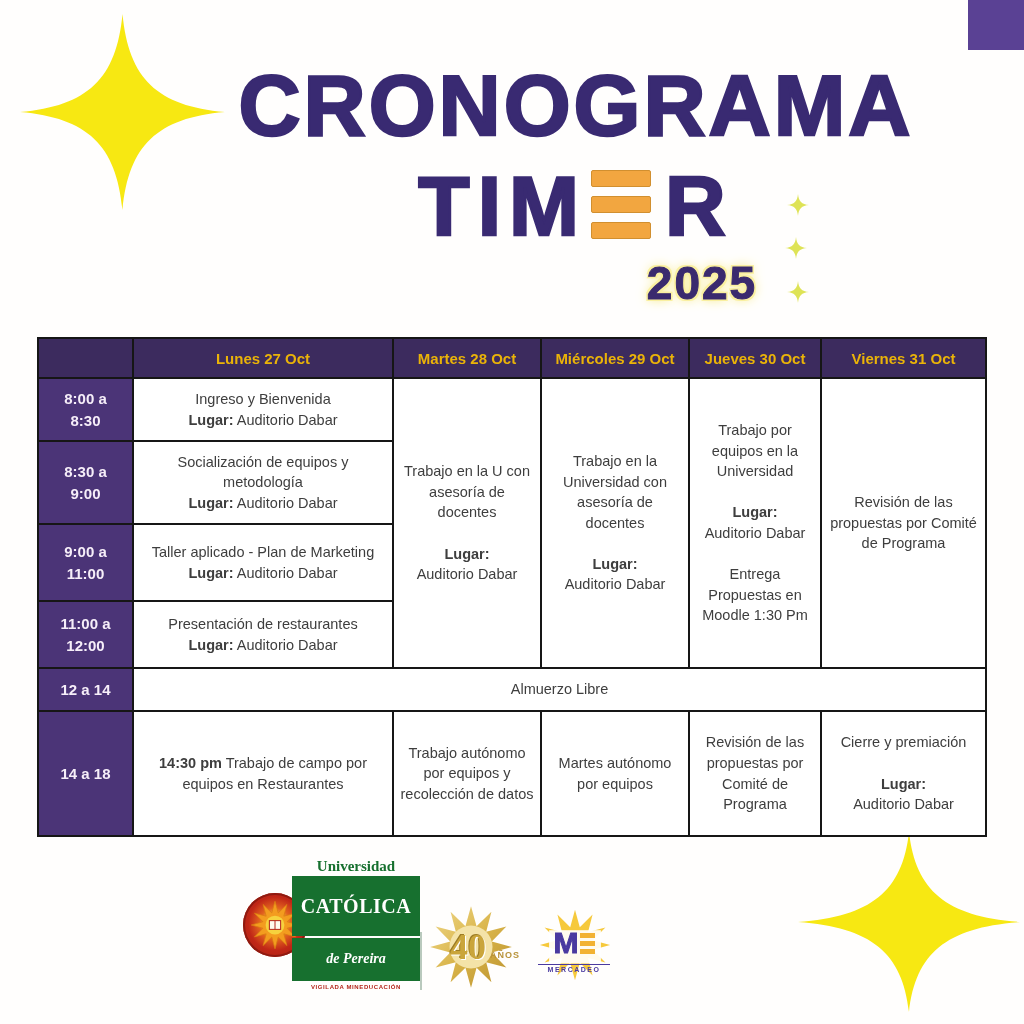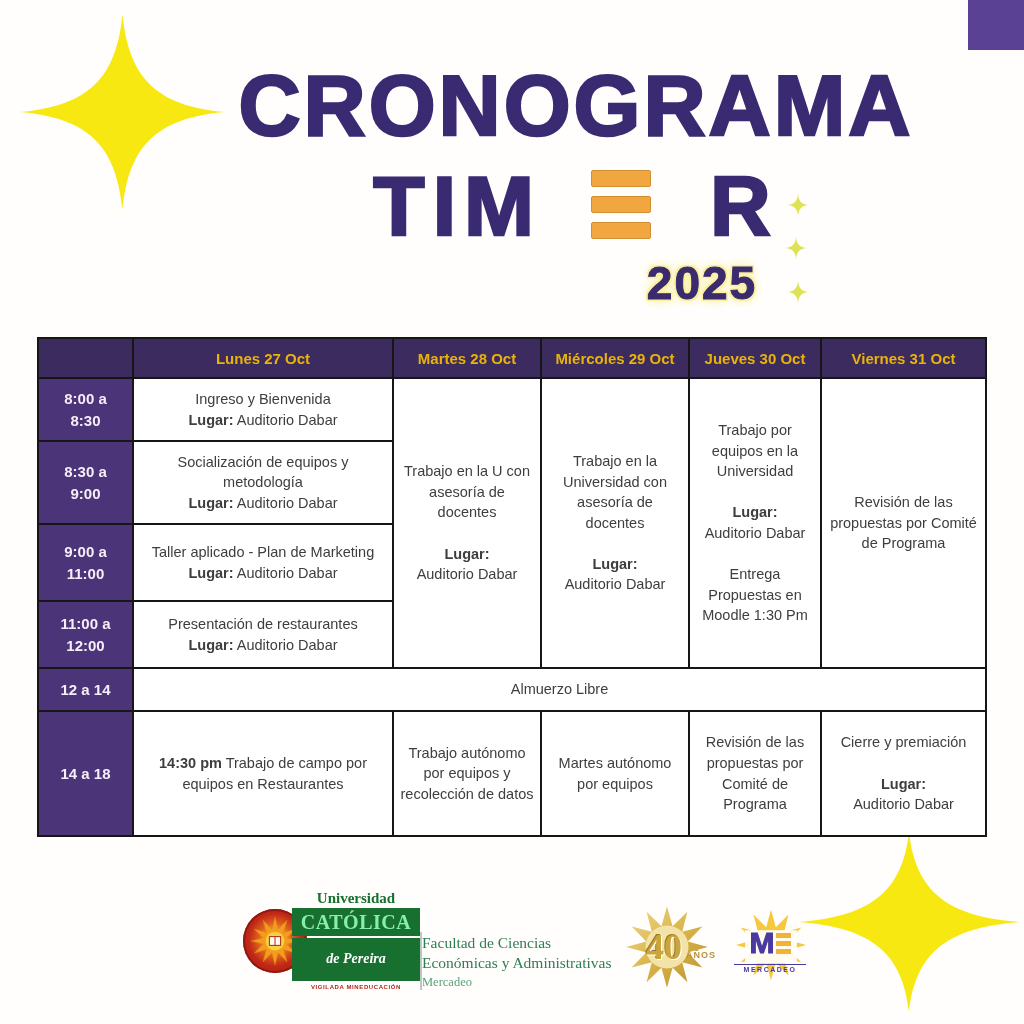--- a/index.html
+++ b/index.html
@@ -18,21 +18,21 @@
   .ms2{left:785px;top:237px;}
   .ms3{left:787px;top:281px;}
   
   .title-wrap{position:absolute;left:128px;right:0;top:62px;text-align:center;color:#392a72;}
   .t1{
     font-size:86px;font-weight:bold;letter-spacing:3px;line-height:1;
     -webkit-text-stroke:2.5px #392a72;
   }
   .t2{
     margin-top:16px;display:flex;justify-content:center;align-items:center;
-    font-size:84px;font-weight:bold;line-height:1;gap:45px;
+    font-size:84px;font-weight:bold;line-height:1;
   }
   .t2 .txt{letter-spacing:8px;-webkit-text-stroke:2.5px #392a72;}
   .ebars{display:flex;flex-direction:column;gap:9px;margin:0 14px 0 4px;position:relative;top:-2px;}
   .ebars span{width:58px;height:15px;background:#f2a640;border:1px solid #d18f2f;border-radius:2px;}
   .year{
     display:inline-block;margin-top:8px;transform:translateX(126px);
     font-size:46px;font-weight:bold;color:#3a2a6e;letter-spacing:2px;
     -webkit-text-stroke:1px #3a2a6e;
     text-shadow:-2px -2px 0 #faf0a0,2px -2px 0 #faf0a0,-2px 2px 0 #faf0a0,2px 2px 0 #faf0a0,0 0 12px #f3e566;
   }
@@ -47,21 +47,21 @@
   .sched td.cell{font-size:14.5px;color:#3e3e3e;line-height:1.42;}
   
   .footer{position:absolute;left:243px;top:902px;height:88px;display:flex;align-items:flex-end;}
   .ucp{display:flex;align-items:center;position:relative;}
   .ucp-sun{width:64px;height:64px;border-radius:50%;position:relative;z-index:2;
     background:radial-gradient(circle at 50% 48%,#f6d23e 0 16%,#e2641f 34%,#c02717 58%,#a21d10 100%);
     box-shadow:inset 0 0 0 2px #8f1a10;}
   .ucp-sun svg{position:absolute;left:7px;top:7px;width:50px;height:50px;}
   .ucp-text{margin-left:-15px;z-index:3;width:128px;text-align:center;font-family:"Liberation Serif",serif;}
   .ucp-u{color:#17702f;font-weight:bold;font-size:15px;line-height:1;}
-  .ucp-c{background:#17702f;color:#86efac;font-weight:bold;font-size:20px;margin-top:2px;padding:3px 2px;letter-spacing:.5px;line-height:1.1;}
+  .ucp-c{background:#17702f;color:#ffffff;font-weight:bold;font-size:20px;margin-top:2px;padding:19px 2px;letter-spacing:.5px;line-height:1.1;}
   .ucp-p{background:#17702f;color:#fff;font-weight:bold;font-style:italic;font-size:14px;margin-top:2px;padding:13px 2px;line-height:1.2;}
   .ucp-tag{color:#b3241a;font-size:6px;font-weight:bold;letter-spacing:.6px;margin-top:3px;font-family:"Liberation Sans",sans-serif;}
   .fdiv{width:2px;height:58px;background:#b9c9bd;}
   .fac{font-family:"Liberation Serif",serif;color:#2f7d52;text-align:left;width:196px;}
   .fac .f1,.fac .f2{font-size:15.5px;line-height:1.25;}
   .fac .f3{font-size:12.5px;color:#58a278;margin-top:3px;}
   .sun50{position:relative;width:96px;height:86px;margin-left:6px;}
   .sun50 svg{position:absolute;left:0;top:0;width:86px;height:86px;}
   .sun50 .n50{position:absolute;left:22px;top:22px;font-size:36px;font-weight:bold;color:#caa53b;
     font-family:"Liberation Serif",serif;text-shadow:1px 1px 0 #fff,-1px -1px 0 #9c7c24;}
@@ -188,25 +188,20 @@
     <div class="ucp-text">
       <div class="ucp-u">Universidad</div>
       <div class="ucp-c">CATÓLICA</div>
       <div class="ucp-p">de Pereira</div>
       <div class="ucp-tag">VIGILADA MINEDUCACIÓN</div>
     </div>
   </div>
 
   <div class="fdiv"></div>
 
-  <div class="fac">
-    <div class="f1">Facultad de Ciencias</div>
-    <div class="f2">Económicas y Administrativas</div>
-    <div class="f3">Mercadeo</div>
-  </div>
 
   <div class="sun50">
     <svg viewBox="0 0 40 40">
       <defs>
         <linearGradient id="gold" x1="0" y1="0" x2="1" y2="1">
           <stop offset="0" stop-color="#f0d98a"></stop>
             <stop offset="0.5" stop-color="#d9b44a"></stop>
             <stop offset="1" stop-color="#b9902c"></stop>
         </linearGradient>
       </defs>

